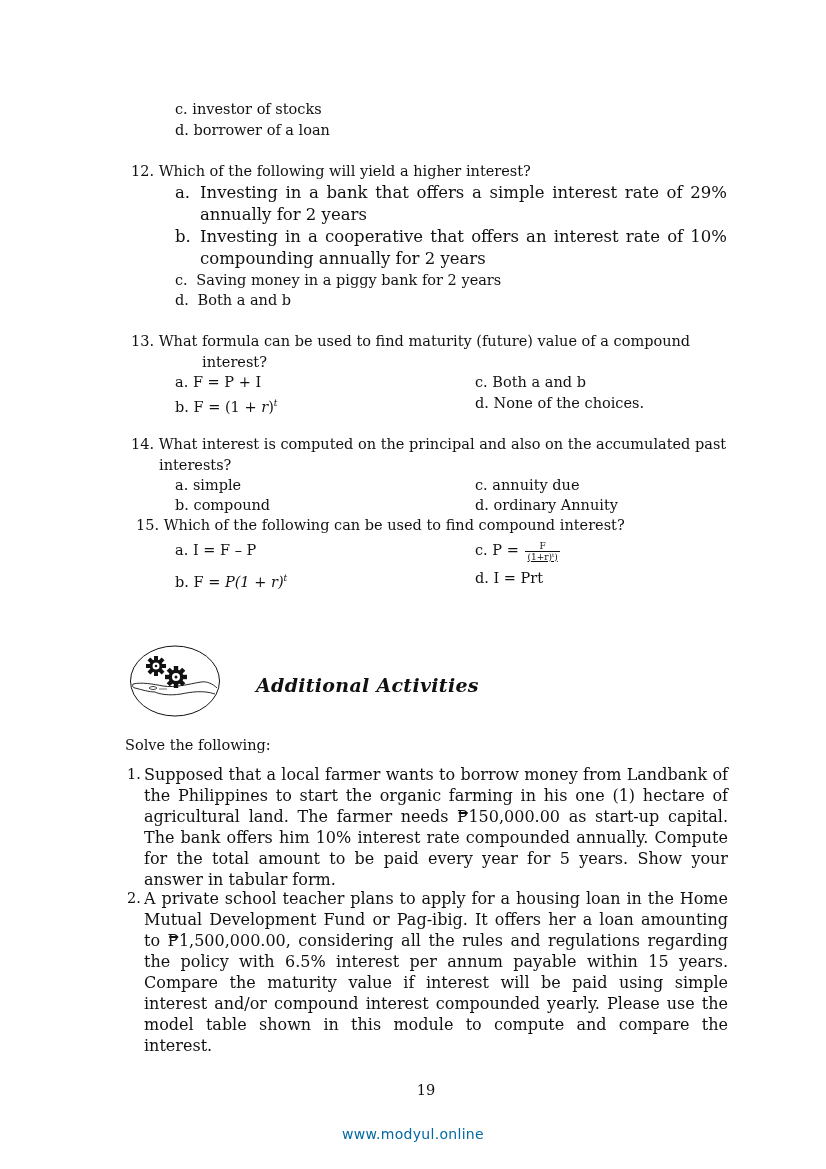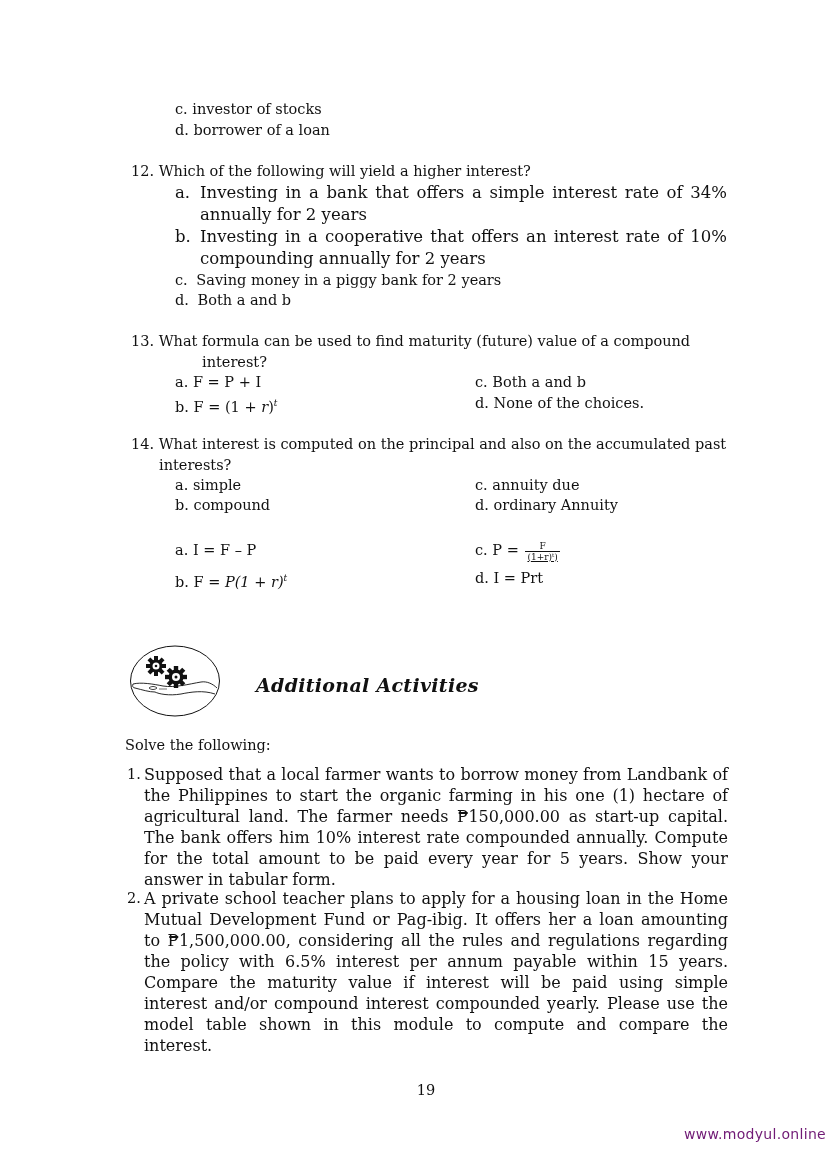--- a/index.html
+++ b/index.html
@@ -20,22 +20,22 @@
   .heading {
     position: absolute; left: 256px; top: 674px;
     font-family: "DejaVu Serif", serif; font-weight: bold; font-style: italic;
     font-size: 19px; letter-spacing: 0.3px;
   }
   .icon-wrap { position: absolute; left: 129px; top: 644px; width: 92px; height: 74px; }
   .para { position: absolute; left: 144px; width: 584px; font-size: 16px; line-height: 21px; text-align: justify; }
   .para-num { position: absolute; font-size: 14.5px; line-height: 21px; }
   .page-num { position: absolute; left: 0; width: 852px; top: 1082px; text-align: center; font-size: 14.5px; }
   .watermark {
-    position: absolute; left: 0; width: 826px; top: 1126px; text-align: right;
-    font-family: "DejaVu Sans", sans-serif; font-size: 14px; color: #701a75; letter-spacing: 0.3px;
+    position: absolute; left: 0; width: 826px; top: 1126px; text-align: center;
+    font-family: "DejaVu Sans", sans-serif; font-size: 14px; color: #0369a1; letter-spacing: 0.3px;
   }
 </style>
 </head>
 <body>
 
 <div class="page">
 
   <div class="line" style="left:175px;top:99px;">
     <span>c.</span>
     <span>investor of stocks</span>
@@ -45,21 +45,21 @@
     <span>borrower of a loan</span>
   </div>
 
   <div class="line" style="left:131px;top:161px;">
     <span>12.</span>
     <span>Which of the following will yield a higher interest?</span>
   </div>
   <div class="line big" style="left:175px;top:182px;">
     <span>a.</span>
   </div>
-  <div class="line big justify" style="left:200px;top:182px;width:527px;">Investing in a bank that offers a simple interest rate of 34%</div>
+  <div class="line big justify" style="left:200px;top:182px;width:527px;">Investing in a bank that offers a simple interest rate of 29%</div>
   <div class="line big" style="left:200px;top:204px;">annually for 2 years</div>
 
   <div class="line big" style="left:175px;top:226px;">
     <span>b.</span>
   </div>
   <div class="line big justify" style="left:200px;top:226px;width:527px;">Investing in a cooperative that offers an interest rate of 10%</div>
   <div class="line big" style="left:200px;top:248px;">compounding annually for 2 years</div>
 
   <div class="line" style="left:175px;top:270px;">
     <span>c.</span>
@@ -107,20 +107,24 @@
   </div>
   <div class="line" style="left:475px;top:475px;">
     <span>c.</span>
     <span>annuity due</span>
   </div>
   <div class="line" style="left:475px;top:495px;">
     <span>d.</span>
     <span>ordinary Annuity</span>
   </div>
 
+  <div class="line" style="left:136px;top:515px;">
+    <span>15.</span>
+    <span>Which of the following can be used to find compound interest?</span>
+  </div>
   <div class="line" style="left:175px;top:540px;">
     <span>a.</span>
     <span>I = F – P</span>
   </div>
   <div class="line" style="left:175px;top:568px;">
     <span>b.</span>
     <span>F = </span><span class="ital">P(1 + r)</span><span class="sup">t</span>
   </div>
   <div class="line" style="left:475px;top:540px;">
     <span>c.</span>

